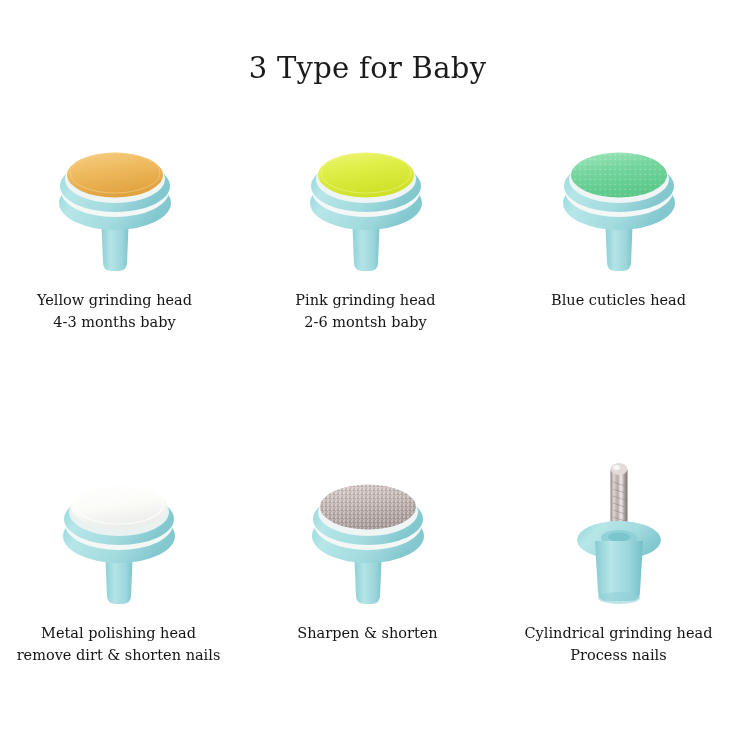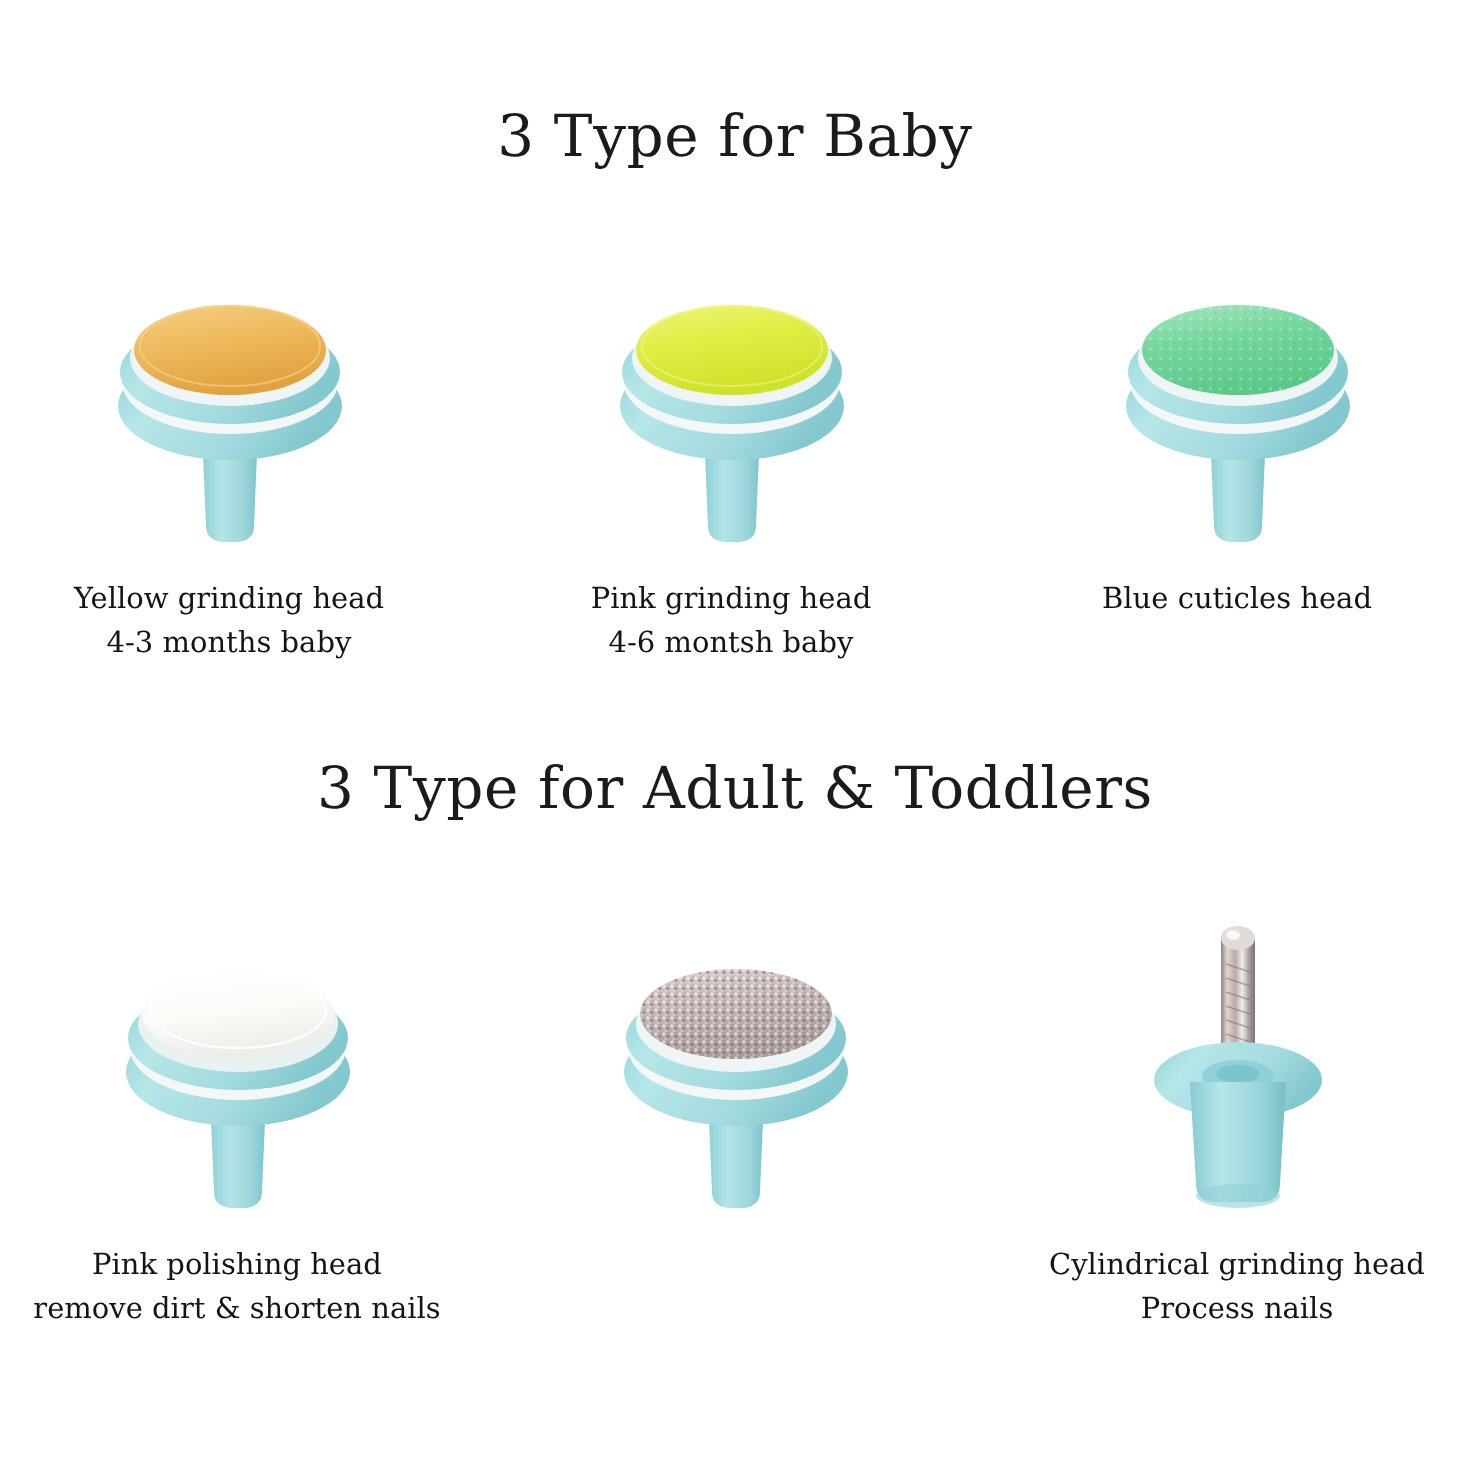--- a/index.html
+++ b/index.html
@@ -167,21 +167,21 @@
           <ellipse cx="65" cy="80" rx="56" ry="27" fill="url(#gBody2)"></ellipse>
           <ellipse cx="65" cy="68" rx="54" ry="26" fill="#f3f8f7"></ellipse>
           <ellipse cx="65" cy="63" rx="55" ry="26" fill="url(#gBody2)"></ellipse>
           <ellipse cx="65" cy="56" rx="50" ry="24" fill="#eef5f4"></ellipse>
           <ellipse cx="65" cy="52" rx="48" ry="22.5" fill="url(#gPinkPad)"></ellipse>
           <ellipse cx="65" cy="50" rx="45" ry="20" fill="none" stroke="#f2f9a4" stroke-width="1" opacity="0.5"></ellipse>
         </svg>
       </div>
       <div class="product-caption">
         <span class="caption-line title-line">Pink grinding head</span>
-        <span class="caption-line">4-6 montsh baby</span>
+        <span class="caption-line">2-6 montsh baby</span>
       </div>
     </div>
 
     <div class="product-card" id="card-blue">
       <div class="product-figure">
         <svg width="130" height="152" viewBox="0 0 130 152" aria-hidden="true">
           <defs>
             <linearGradient id="gBluePad" x1="0" y1="0" x2="0.35" y2="1">
               <stop offset="0%" stop-color="#a6e8c1"></stop>
               <stop offset="45%" stop-color="#76d69e"></stop>
@@ -214,21 +214,20 @@
           <ellipse cx="65" cy="52" rx="48" ry="22.5" fill="url(#mintSpeck)"></ellipse>
         </svg>
       </div>
       <div class="product-caption">
         <span class="caption-line title-line">Blue cuticles head</span>
       </div>
     </div>
 
   </div>
 
-  <div class="section-title" id="section-adult-title">3 Type for Adult &amp; Toddlers</div>
 
   <div class="product-row" id="row-adult">
 
     <div class="product-card" id="card-white">
       <div class="product-figure">
         <svg width="130" height="152" viewBox="0 0 130 152" aria-hidden="true">
           <defs>
             <linearGradient id="gWhitePad" x1="0" y1="0" x2="0.3" y2="1">
               <stop offset="0%" stop-color="#ffffff"></stop>
               <stop offset="55%" stop-color="#fbfbf8"></stop>
@@ -250,21 +249,21 @@
           <path d="M51 92 L79 92 L77 140 Q77 147 69 148 L61 148 Q53 147 53 140 Z" fill="url(#gStem4)"></path>
           <ellipse cx="65" cy="80" rx="56" ry="27" fill="url(#gBody4)"></ellipse>
           <ellipse cx="65" cy="68" rx="54" ry="26" fill="#f3f8f7"></ellipse>
           <ellipse cx="65" cy="63" rx="55" ry="26" fill="url(#gBody4)"></ellipse>
           <ellipse cx="65" cy="56" rx="50" ry="24" fill="#e9f2f1"></ellipse>
           <ellipse cx="65" cy="51" rx="48" ry="22.5" fill="url(#gWhitePad)"></ellipse>
           <ellipse cx="65" cy="49" rx="44" ry="19" fill="none" stroke="#ffffff" stroke-width="1.2" opacity="0.85"></ellipse>
         </svg>
       </div>
       <div class="product-caption">
-        <span class="caption-line title-line">Pink polishing head</span>
+        <span class="caption-line title-line">Metal polishing head</span>
         <span class="caption-line">remove dirt &amp; shorten nails</span>
       </div>
     </div>
 
     <div class="product-card" id="card-metal">
       <div class="product-figure">
         <svg width="130" height="152" viewBox="0 0 130 152" aria-hidden="true">
           <defs>
             <linearGradient id="gMetalPad" x1="0" y1="0" x2="0.3" y2="1">
               <stop offset="0%" stop-color="#d9d0cd"></stop>
@@ -294,20 +293,21 @@
           <path d="M51 92 L79 92 L77 140 Q77 147 69 148 L61 148 Q53 147 53 140 Z" fill="url(#gStem5)"></path>
           <ellipse cx="65" cy="80" rx="56" ry="27" fill="url(#gBody5)"></ellipse>
           <ellipse cx="65" cy="68" rx="54" ry="26" fill="#f3f8f7"></ellipse>
           <ellipse cx="65" cy="63" rx="55" ry="26" fill="url(#gBody5)"></ellipse>
           <ellipse cx="65" cy="56" rx="50" ry="24" fill="#eef5f4"></ellipse>
           <ellipse cx="65" cy="51" rx="48" ry="22.5" fill="url(#gMetalPad)"></ellipse>
           <ellipse cx="65" cy="51" rx="48" ry="22.5" fill="url(#grit)"></ellipse>
         </svg>
       </div>
       <div class="product-caption">
+        <span class="caption-line">Sharpen &amp; shorten</span>
       </div>
     </div>
 
     <div class="product-card" id="card-cylinder">
       <div class="product-figure">
         <svg width="130" height="160" viewBox="0 0 130 160" aria-hidden="true">
           <defs>
             <linearGradient id="gBit" x1="0" y1="0" x2="1" y2="0">
               <stop offset="0%" stop-color="#8e8381"></stop>
               <stop offset="18%" stop-color="#ded6d2"></stop>

